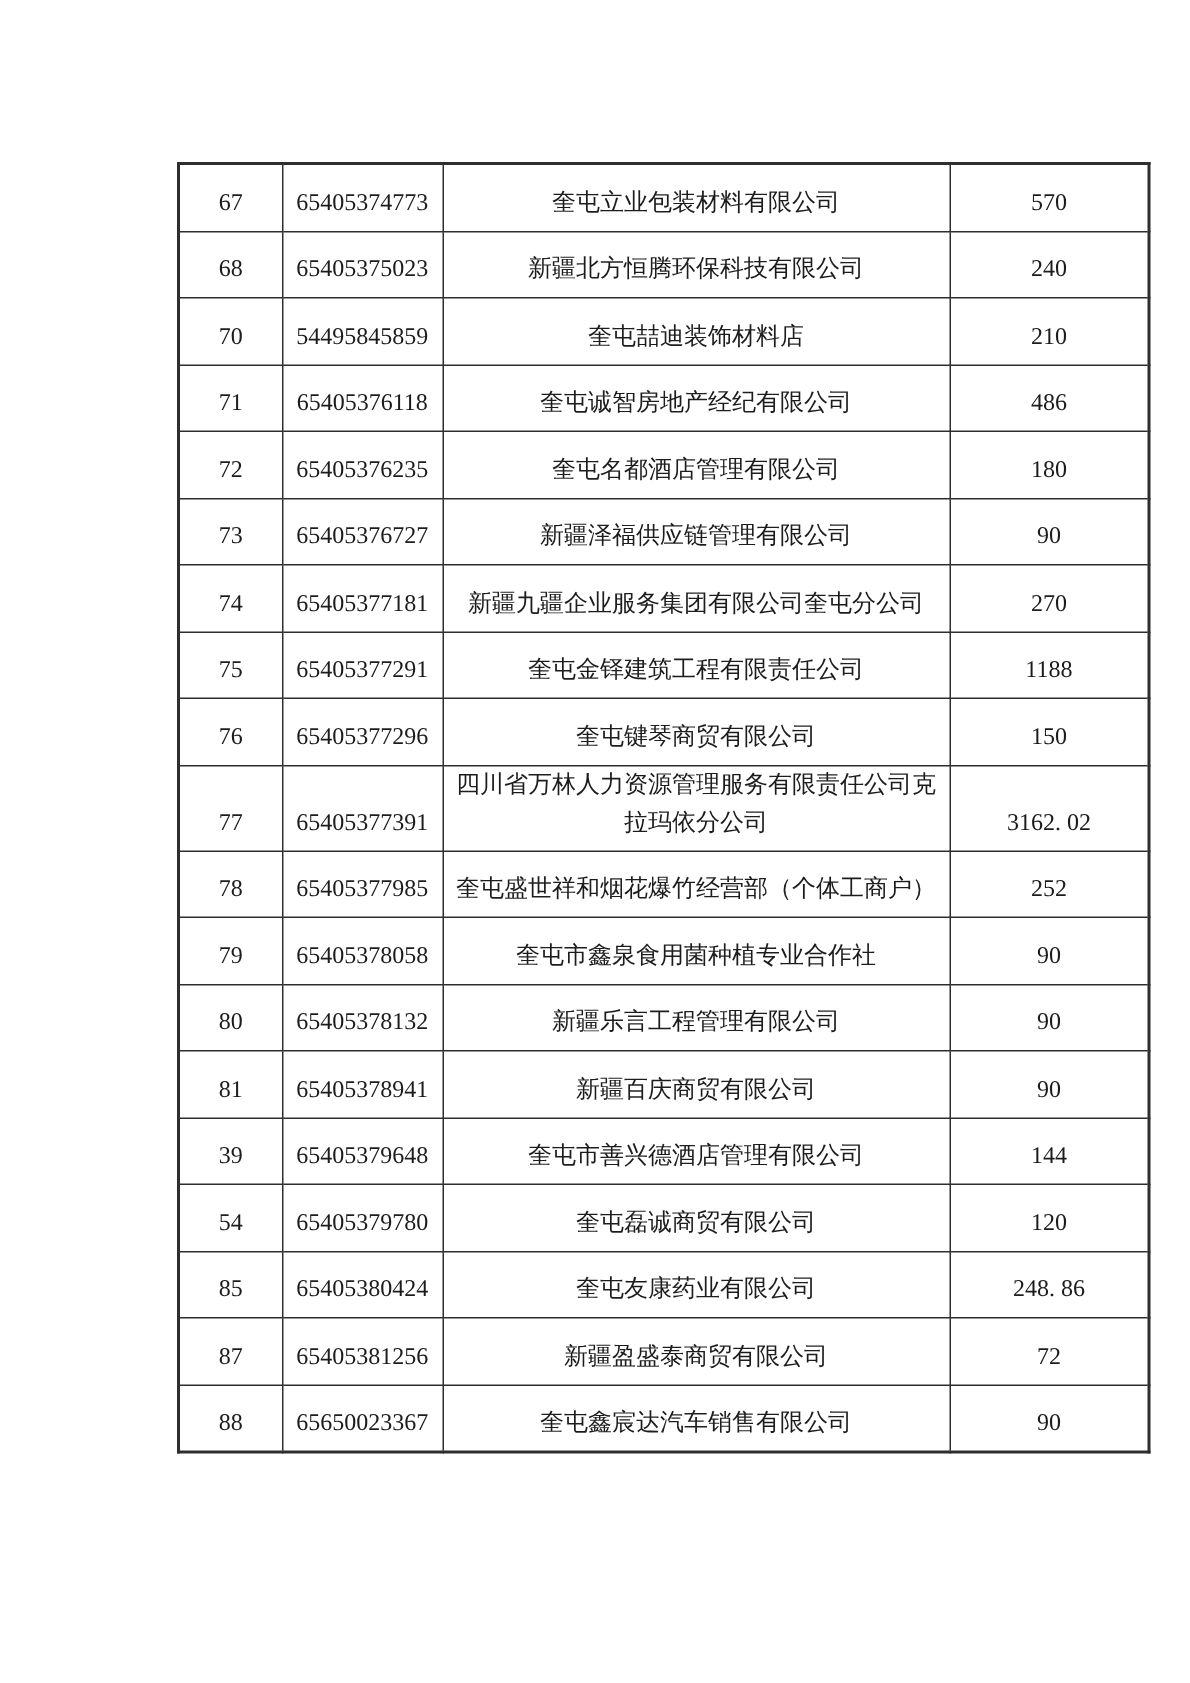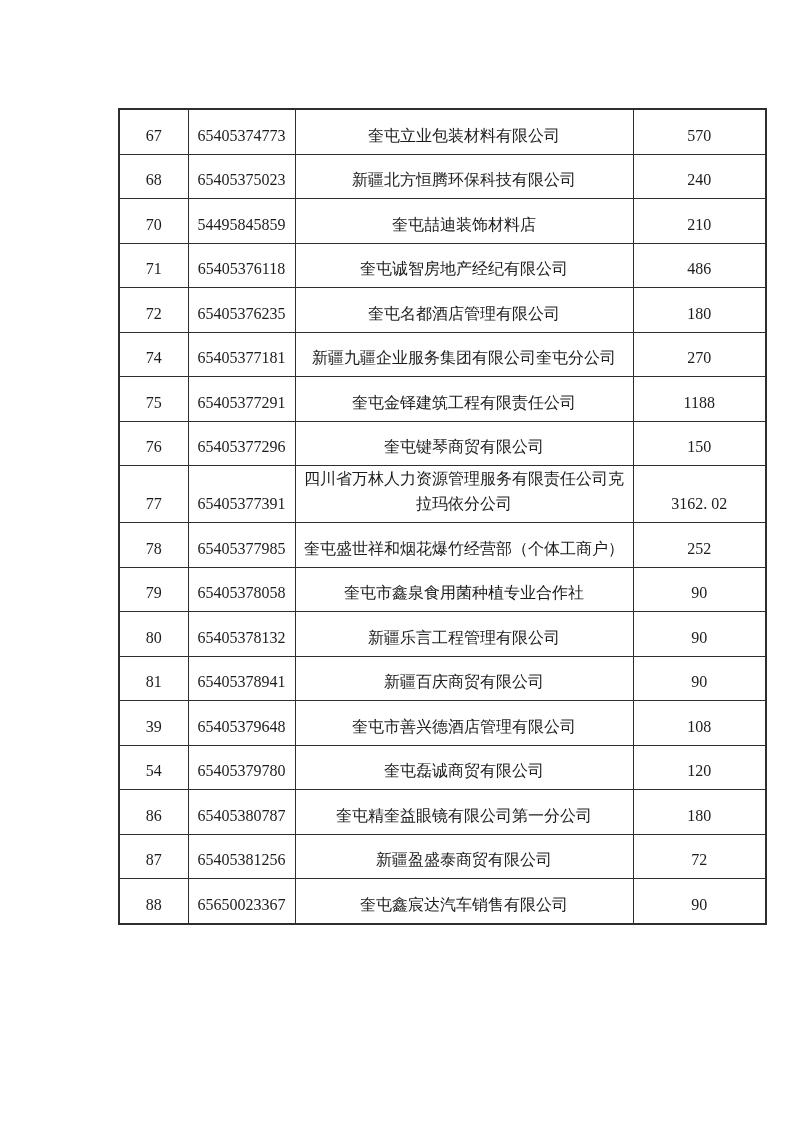--- a/index.html
+++ b/index.html
@@ -78,20 +78,26 @@
           <td>奎屯诚智房地产经纪有限公司</td>
           <td>486</td>
         </tr>
         <tr>
           <td>72</td>
           <td>65405376235</td>
           <td>奎屯名都酒店管理有限公司</td>
           <td>180</td>
         </tr>
         <tr>
+          <td>73</td>
+          <td>65405376727</td>
+          <td>新疆泽福供应链管理有限公司</td>
+          <td>90</td>
+        </tr>
+        <tr>
           <td>74</td>
           <td>65405377181</td>
           <td>新疆九疆企业服务集团有限公司奎屯分公司</td>
           <td>270</td>
         </tr>
         <tr>
           <td>75</td>
           <td>65405377291</td>
           <td>奎屯金铎建筑工程有限责任公司</td>
           <td>1188</td>
@@ -129,33 +135,33 @@
         <tr>
           <td>81</td>
           <td>65405378941</td>
           <td>新疆百庆商贸有限公司</td>
           <td>90</td>
         </tr>
         <tr>
           <td>39</td>
           <td>65405379648</td>
           <td>奎屯市善兴德酒店管理有限公司</td>
-          <td>108</td>
+          <td>144</td>
         </tr>
         <tr>
           <td>54</td>
           <td>65405379780</td>
           <td>奎屯磊诚商贸有限公司</td>
           <td>120</td>
         </tr>
         <tr>
-          <td>86</td>
-          <td>65405380787</td>
-          <td>奎屯精奎益眼镜有限公司第一分公司</td>
-          <td>180</td>
+          <td>85</td>
+          <td>65405380424</td>
+          <td>奎屯友康药业有限公司</td>
+          <td>248. 86</td>
         </tr>
         <tr>
           <td>87</td>
           <td>65405381256</td>
           <td>新疆盈盛泰商贸有限公司</td>
           <td>72</td>
         </tr>
         <tr>
           <td>88</td>
           <td>65650023367</td>

